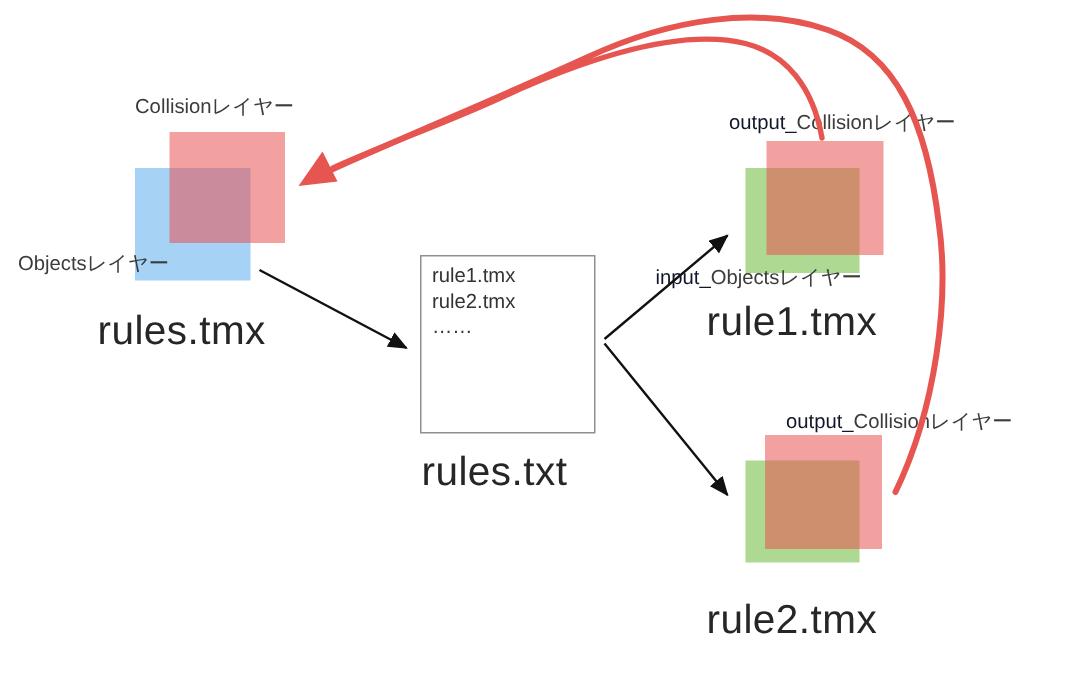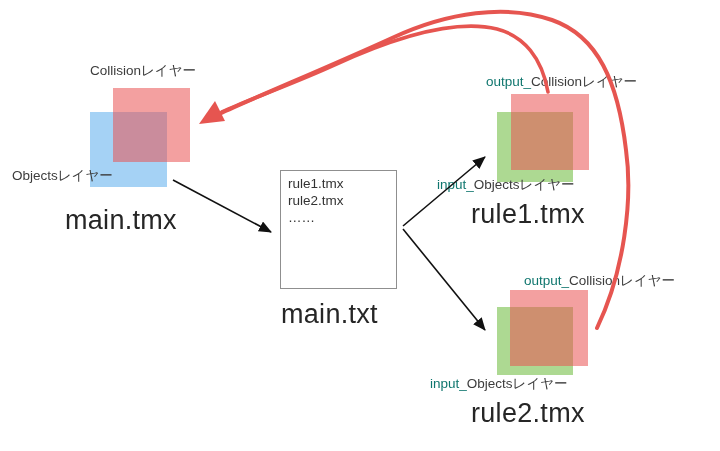--- a/index.html
+++ b/index.html
@@ -6,65 +6,62 @@
   .stage {
     position:relative; width:676px; height:451px; background:#ffffff;
     font-family:"Liberation Sans","DejaVu Sans",sans-serif; overflow:hidden;
   }
   .sq { position:absolute; }
   .sq.blue   { background:rgba(75,165,235,0.50); z-index:1; }
   .sq.green  { background:rgba(83,175,27,0.48);  z-index:1; }
   .sq.redsq  { background:rgba(234,82,82,0.55);  z-index:2; }
   .lbl-s { position:absolute; font-size:13.5px; color:#3c3c3c; white-space:nowrap; z-index:3; }
   .lbl-l { position:absolute; font-size:27px; color:#262626; white-space:nowrap; z-index:3; letter-spacing:0.3px; }
-  .red-txt { color:#0f766e; }
+  .red-txt { color:#0f172a; }
   .rulesbox {
     position:absolute; left:280px; top:170px; width:117px; height:119px;
     border:1.3px solid #8f8f8f; background:#fff; box-sizing:border-box;
     padding:4px 0 0 7px; z-index:2;
   }
   .rules-line { font-size:13.5px; color:#333; line-height:17px; }
   svg.overlay { position:absolute; left:0; top:0; z-index:5; pointer-events:none; }
 </style>
 </head>
 <body>
 
 <div class="stage">
 
   <div class="lbl-s" style="left:90px; top:62px;">Collisionレイヤー</div>
   <div class="sq blue" style="left:90px; top:112px; width:77px; height:75px;"></div>
   <div class="sq redsq" style="left:113px; top:88px; width:77px; height:74px;"></div>
   <div class="lbl-s" style="left:12px; top:167px;">Objectsレイヤー</div>
-  <div class="lbl-l" style="left:65px; top:205px;">main.tmx</div>
+  <div class="lbl-l" style="left:65px; top:205px;">rules.tmx</div>
 
   <div class="rulesbox">
     <div class="rules-line">rule1.tmx</div>
     <div class="rules-line">rule2.tmx</div>
     <div class="rules-line">……</div>
   </div>
-  <div class="lbl-l" style="left:281px; top:299px;">main.txt</div>
+  <div class="lbl-l" style="left:281px; top:299px;">rules.txt</div>
 
   <div class="lbl-s" style="left:486px; top:73px;">
     <span class="red-txt">output_</span><span>Collisionレイヤー</span>
   </div>
   <div class="sq green" style="left:497px; top:112px; width:76px; height:70px;"></div>
   <div class="sq redsq" style="left:511px; top:94px; width:78px; height:76px;"></div>
   <div class="lbl-s" style="left:437px; top:176px;">
     <span class="red-txt">input_</span><span>Objectsレイヤー</span>
   </div>
   <div class="lbl-l" style="left:471px; top:199px;">rule1.tmx</div>
 
   <div class="lbl-s" style="left:524px; top:272px;">
     <span class="red-txt">output_</span><span>Collisionレイヤー</span>
   </div>
   <div class="sq green" style="left:497px; top:307px; width:76px; height:68px;"></div>
   <div class="sq redsq" style="left:510px; top:290px; width:78px; height:76px;"></div>
-  <div class="lbl-s" style="left:430px; top:375px;">
-    <span class="red-txt">input_</span><span>Objectsレイヤー</span>
-  </div>
   <div class="lbl-l" style="left:471px; top:398px;">rule2.tmx</div>
 
   <svg class="overlay" width="720" height="451" viewBox="0 0 720 451">
     <defs>
       <marker id="ah" markerUnits="userSpaceOnUse" markerWidth="13" markerHeight="11" refX="12" refY="5.5" orient="auto">
         <path d="M0,0 L13,5.5 L0,11 Z" fill="#111"></path>
       </marker>
     </defs>
 
     <line x1="173" y1="180" x2="271" y2="232" stroke="#111" stroke-width="1.6" marker-end="url(#ah)"></line>

